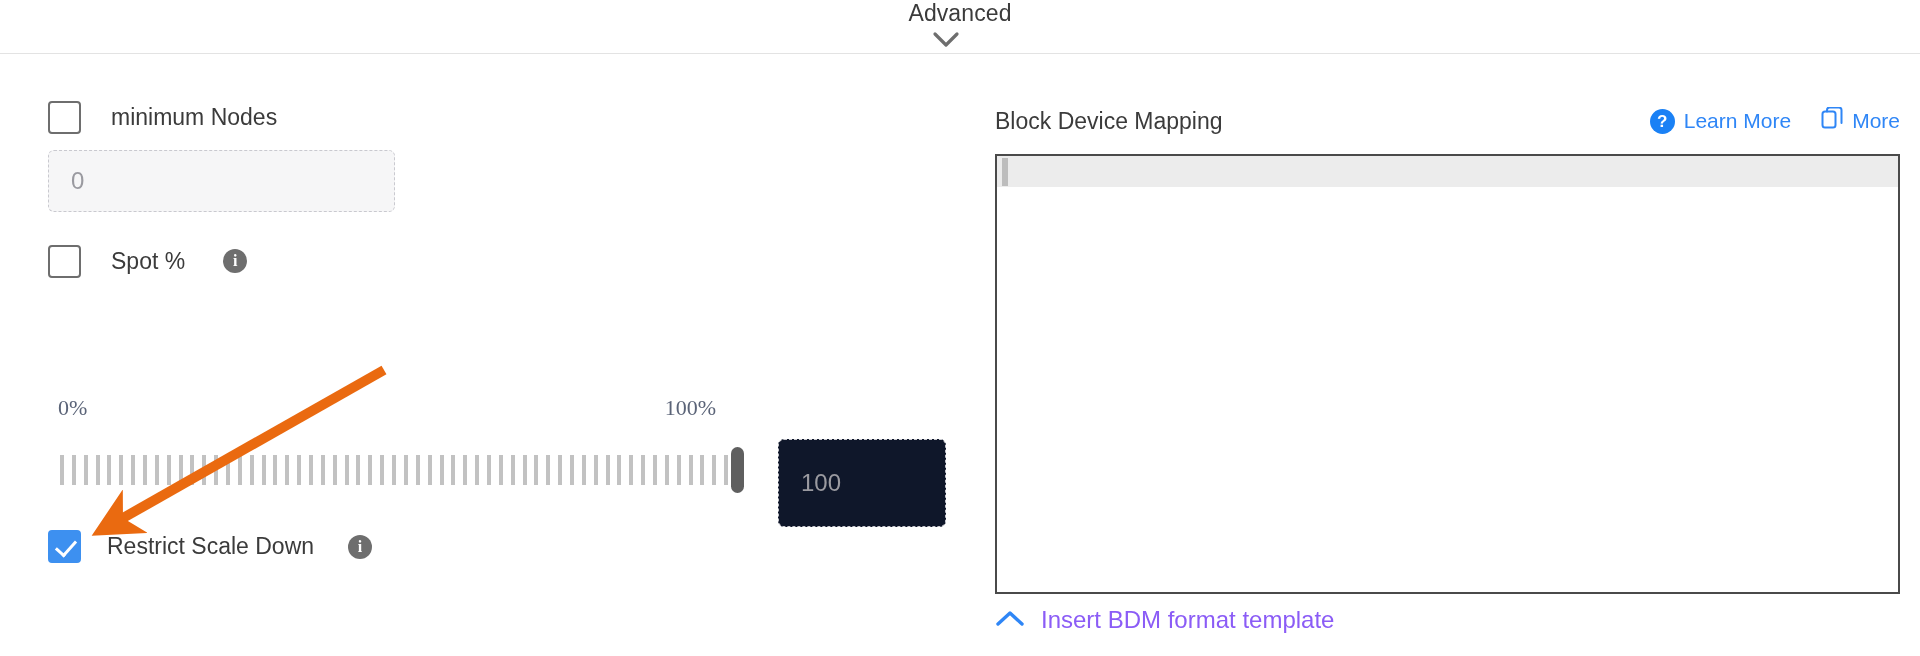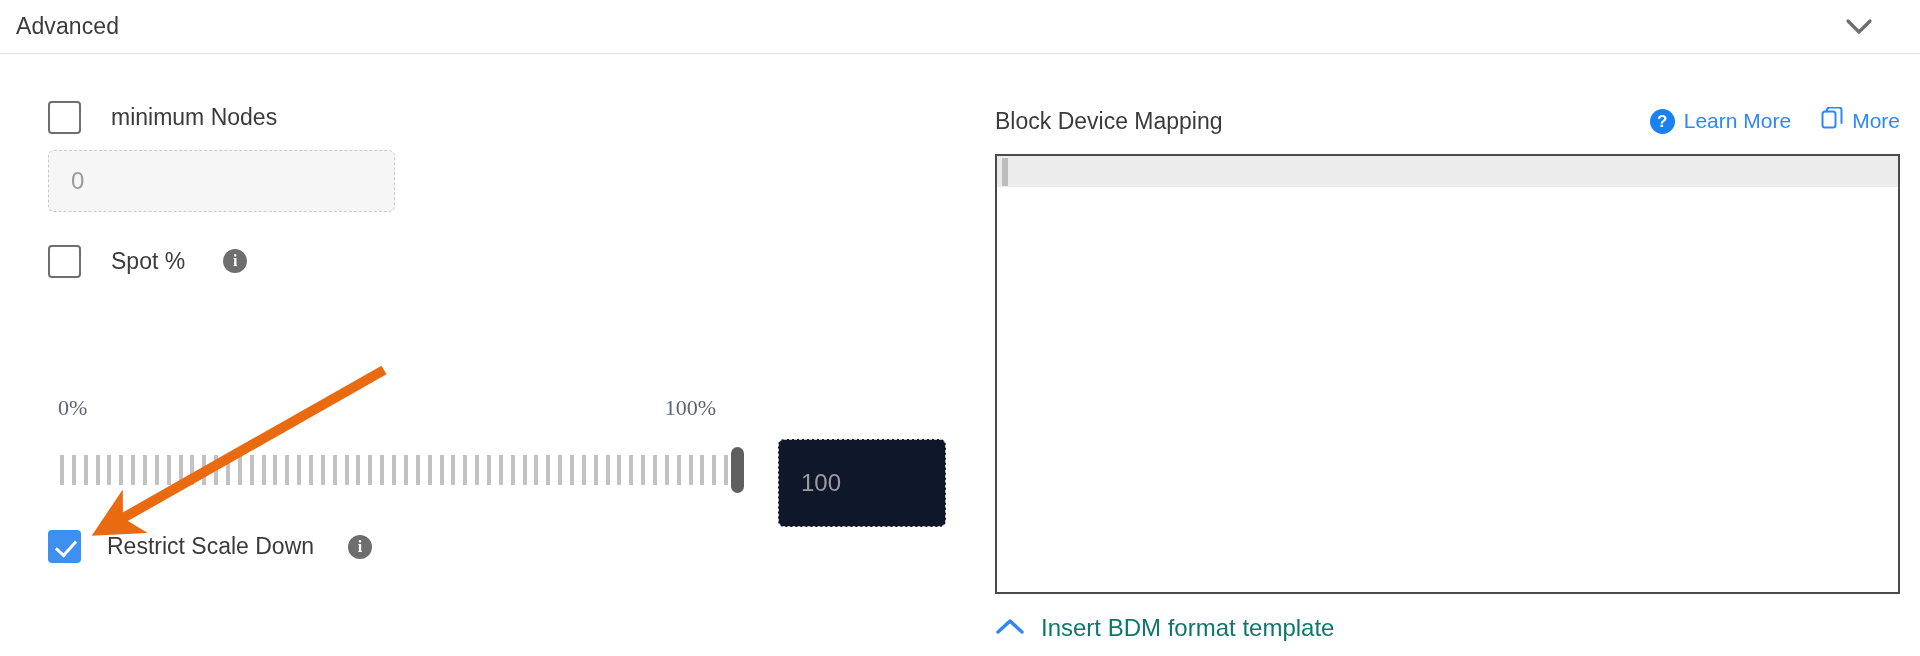--- a/index.html
+++ b/index.html
@@ -20,20 +20,21 @@
   
   .section-header {
     position: absolute;
     left: 0; top: 0;
     width: 1920px; height: 54px;
     display: flex;
     align-items: center;
     justify-content: space-between;
     padding: 0 16px 0 16px;
     border-bottom: 1px solid #e3e3e3;
+    flex-direction: column;
   }
   .section-title {
     font-size: 23px;
     color: #3b3b3b;
     font-weight: 400;
     letter-spacing: .1px;
   }
   .collapse-chevron {
     width: 34px; height: 34px;
     display: flex; align-items: center; justify-content: center;
@@ -261,25 +262,25 @@
   }
   .code-gutter {
     position: absolute;
     left: 5px; top: 2px;
     width: 6px;
     height: 28px;
     background: #bdbdbd;
   }
 
   .insert-link {
-    margin-top: 20px;
+    margin-top: 12px;
     display: inline-flex;
     align-items: center;
     gap: 16px;
-    color: #0f766e;
+    color: #8b5cf6;
     font-size: 24px;
     cursor: pointer;
   }
 
   
   .annot-arrow {
     position: absolute;
     left: 0; top: 0;
     width: 1920px; height: 656px;
     pointer-events: none;

